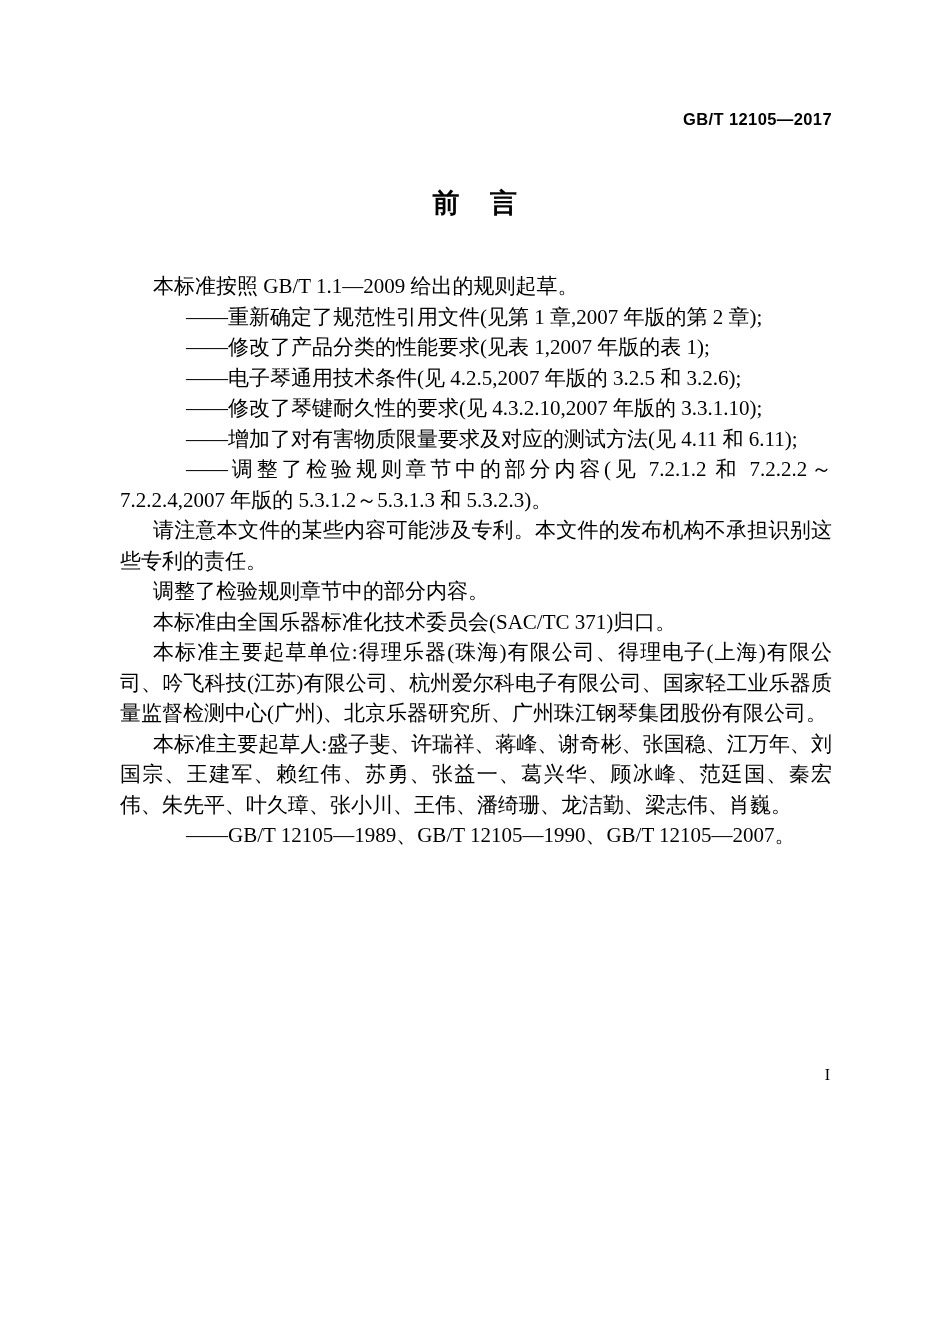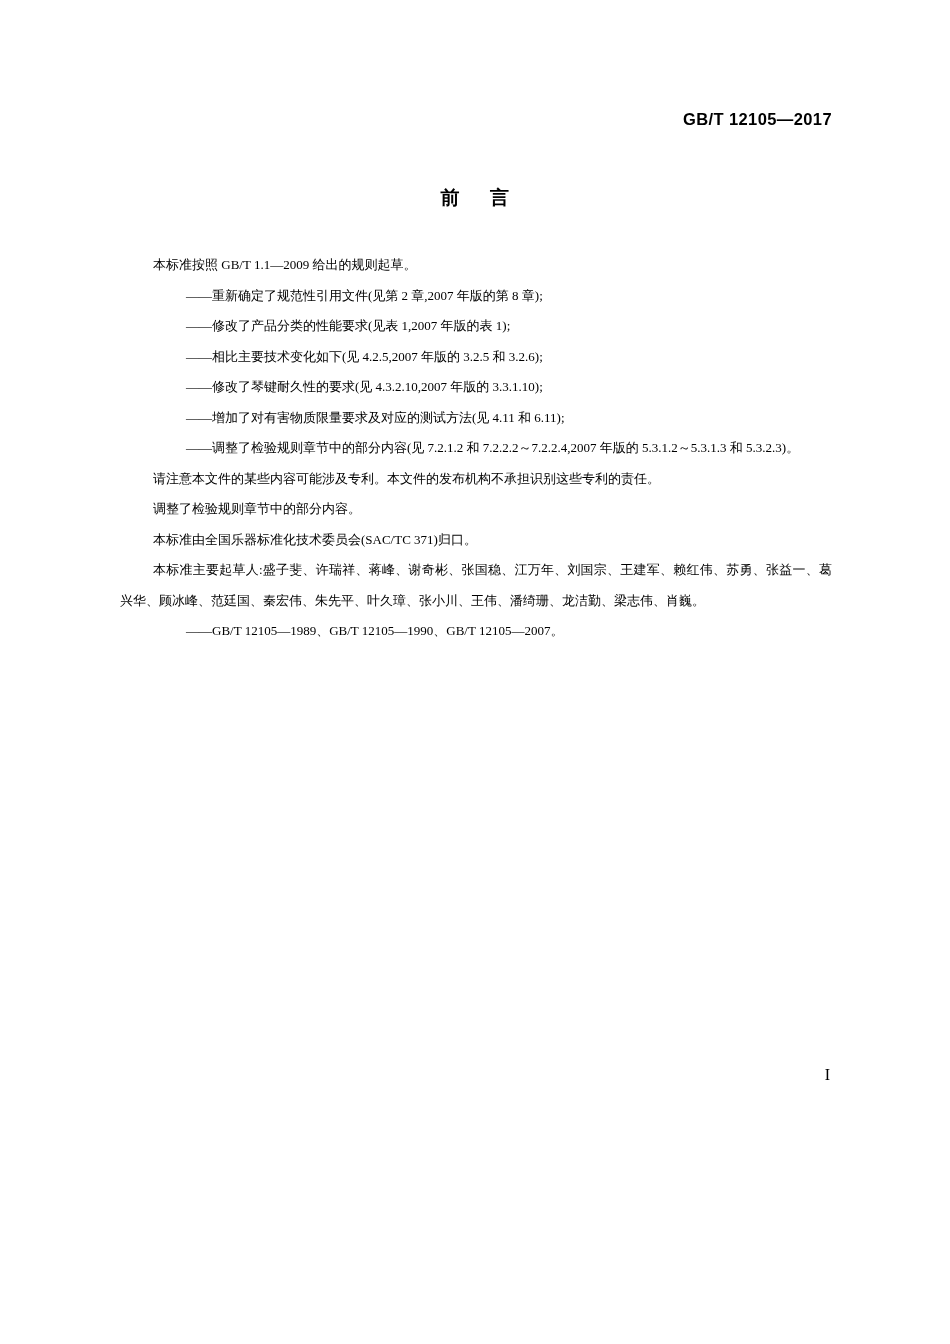--- a/index.html
+++ b/index.html
@@ -32,33 +32,33 @@
     white-space: nowrap;
   }
   .doc-title {
     position: absolute;
     top: 185px;
     left: 0;
     width: 950px;
     text-align: center;
     font-family: "Liberation Sans", sans-serif;
     font-weight: bold;
-    font-size: 19px;
+    font-size: 27px;
     letter-spacing: 0.5px;
   }
   .doc-title .gap {
     display: inline-block;
     width: 30px;
   }
   .content {
     position: absolute;
-    top: 250px;
+    top: 271px;
     left: 120px;
     width: 712px;
-    font-size: 13px;
+    font-size: 21px;
     line-height: 30.5px;
     text-align: justify;
   }
   .p {
     margin: 0;
     text-indent: 33px;
   }
   .dash-item {
     margin: 0;
     text-indent: 66px;
@@ -79,30 +79,31 @@
   <div class="header-std">GB/T 12105—2017</div>
 
   <div class="doc-title">
     <span>前</span><span class="gap"></span><span>言</span>
   </div>
 
   <div class="content">
 
     <p class="p">本标准按照 GB/T 1.1—2009 给出的规则起草。</p>
 
-    <p class="dash-item">——重新确定了规范性引用文件(见第 2 章,2007 年版的第 8 章);</p>
+    <p class="dash-item">——重新确定了规范性引用文件(见第 1 章,2007 年版的第 2 章);</p>
     <p class="dash-item">——修改了产品分类的性能要求(见表 1,2007 年版的表 1);</p>
-    <p class="dash-item">——相比主要技术变化如下(见 4.2.5,2007 年版的 3.2.5 和 3.2.6);</p>
+    <p class="dash-item">——电子琴通用技术条件(见 4.2.5,2007 年版的 3.2.5 和 3.2.6);</p>
     <p class="dash-item">——修改了琴键耐久性的要求(见 4.3.2.10,2007 年版的 3.3.1.10);</p>
     <p class="dash-item">——增加了对有害物质限量要求及对应的测试方法(见 4.11 和 6.11);</p>
     <p class="dash-item">——调整了检验规则章节中的部分内容(见 7.2.1.2 和 7.2.2.2～7.2.2.4,2007 年版的 5.3.1.2～5.3.1.3 和 5.3.2.3)。</p>
 
     <p class="p">请注意本文件的某些内容可能涉及专利。本文件的发布机构不承担识别这些专利的责任。</p>
     <p class="p">调整了检验规则章节中的部分内容。</p>
     <p class="p">本标准由全国乐器标准化技术委员会(SAC/TC 371)归口。</p>
+    <p class="p">本标准主要起草单位:得理乐器(珠海)有限公司、得理电子(上海)有限公司、吟飞科技(江苏)有限公司、杭州爱尔科电子有限公司、国家轻工业乐器质量监督检测中心(广州)、北京乐器研究所、广州珠江钢琴集团股份有限公司。</p>
     <p class="p">本标准主要起草人:盛子斐、许瑞祥、蒋峰、谢奇彬、张国稳、江万年、刘国宗、王建军、赖红伟、苏勇、张益一、葛兴华、顾冰峰、范廷国、秦宏伟、朱先平、叶久璋、张小川、王伟、潘绮珊、龙洁勤、梁志伟、肖巍。</p>
     <p class="dash-item">——GB/T 12105—1989、GB/T 12105—1990、GB/T 12105—2007。</p>
 
   </div>
 
   <div class="page-num">I</div>
 
 </div>
 
 </body></html>

